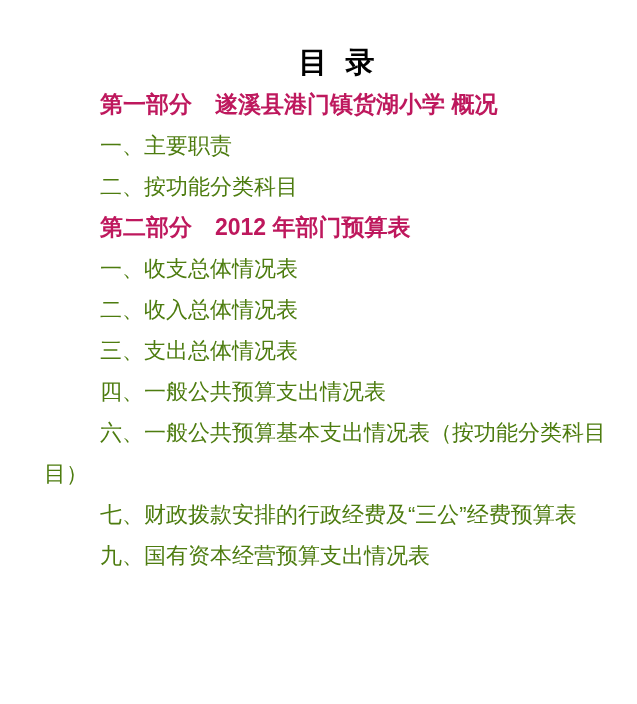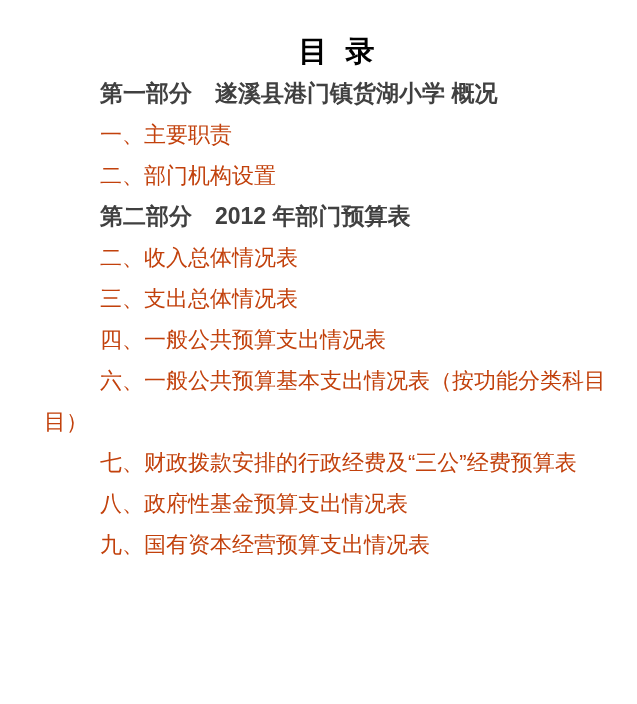--- a/index.html
+++ b/index.html
@@ -7,21 +7,21 @@
     padding: 0;
     background: #ffffff;
   }
   #page {
     position: relative;
     width: 637px;
     height: 704px;
     background: #ffffff;
     overflow: hidden;
     box-sizing: border-box;
-    padding: 29px 36px 0 44px;
+    padding: 40px 36px 0 44px;
     font-family: "Liberation Sans", sans-serif;
     color: #000000;
   }
   .toc-title {
     margin: 0;
     font-size: 29px;
     font-weight: 700;
     line-height: 44px;
     text-align: center;
     word-spacing: 10px;
@@ -33,40 +33,40 @@
     margin: 0;
     line-height: 41px;
     white-space: nowrap;
   }
   .line.indent {
     padding-left: 56px;
   }
   .heading {
     font-size: 23px;
     font-weight: 700;
-    color: #404040;
+    color: #be185d;
   }
   .item {
     font-size: 22px;
     font-weight: 400;
-    color: #c2410c;
+    color: #4d7c0f;
   }
 </style>
 </head>
 <body>
 
 <main id="page">
   <h1 class="toc-title">目 录</h1>
   <div>
       <p class="line heading indent">第一部分　遂溪县港门镇货湖小学 概况</p>
       <p class="line item indent">一、主要职责</p>
-      <p class="line item indent">二、部门机构设置</p>
+      <p class="line item indent">二、按功能分类科目</p>
       <p class="line heading indent">第二部分　2012 年部门预算表</p>
+      <p class="line item indent">一、收支总体情况表</p>
       <p class="line item indent">二、收入总体情况表</p>
       <p class="line item indent">三、支出总体情况表</p>
       <p class="line item indent">四、一般公共预算支出情况表</p>
       <p class="line item indent">六、一般公共预算基本支出情况表（按功能分类科目</p>
       <p class="line item">目）</p>
       <p class="line item indent">七、财政拨款安排的行政经费及“三公”经费预算表</p>
-      <p class="line item indent">八、政府性基金预算支出情况表</p>
       <p class="line item indent">九、国有资本经营预算支出情况表</p>
     </div>
 </main>
 
 </body></html>

